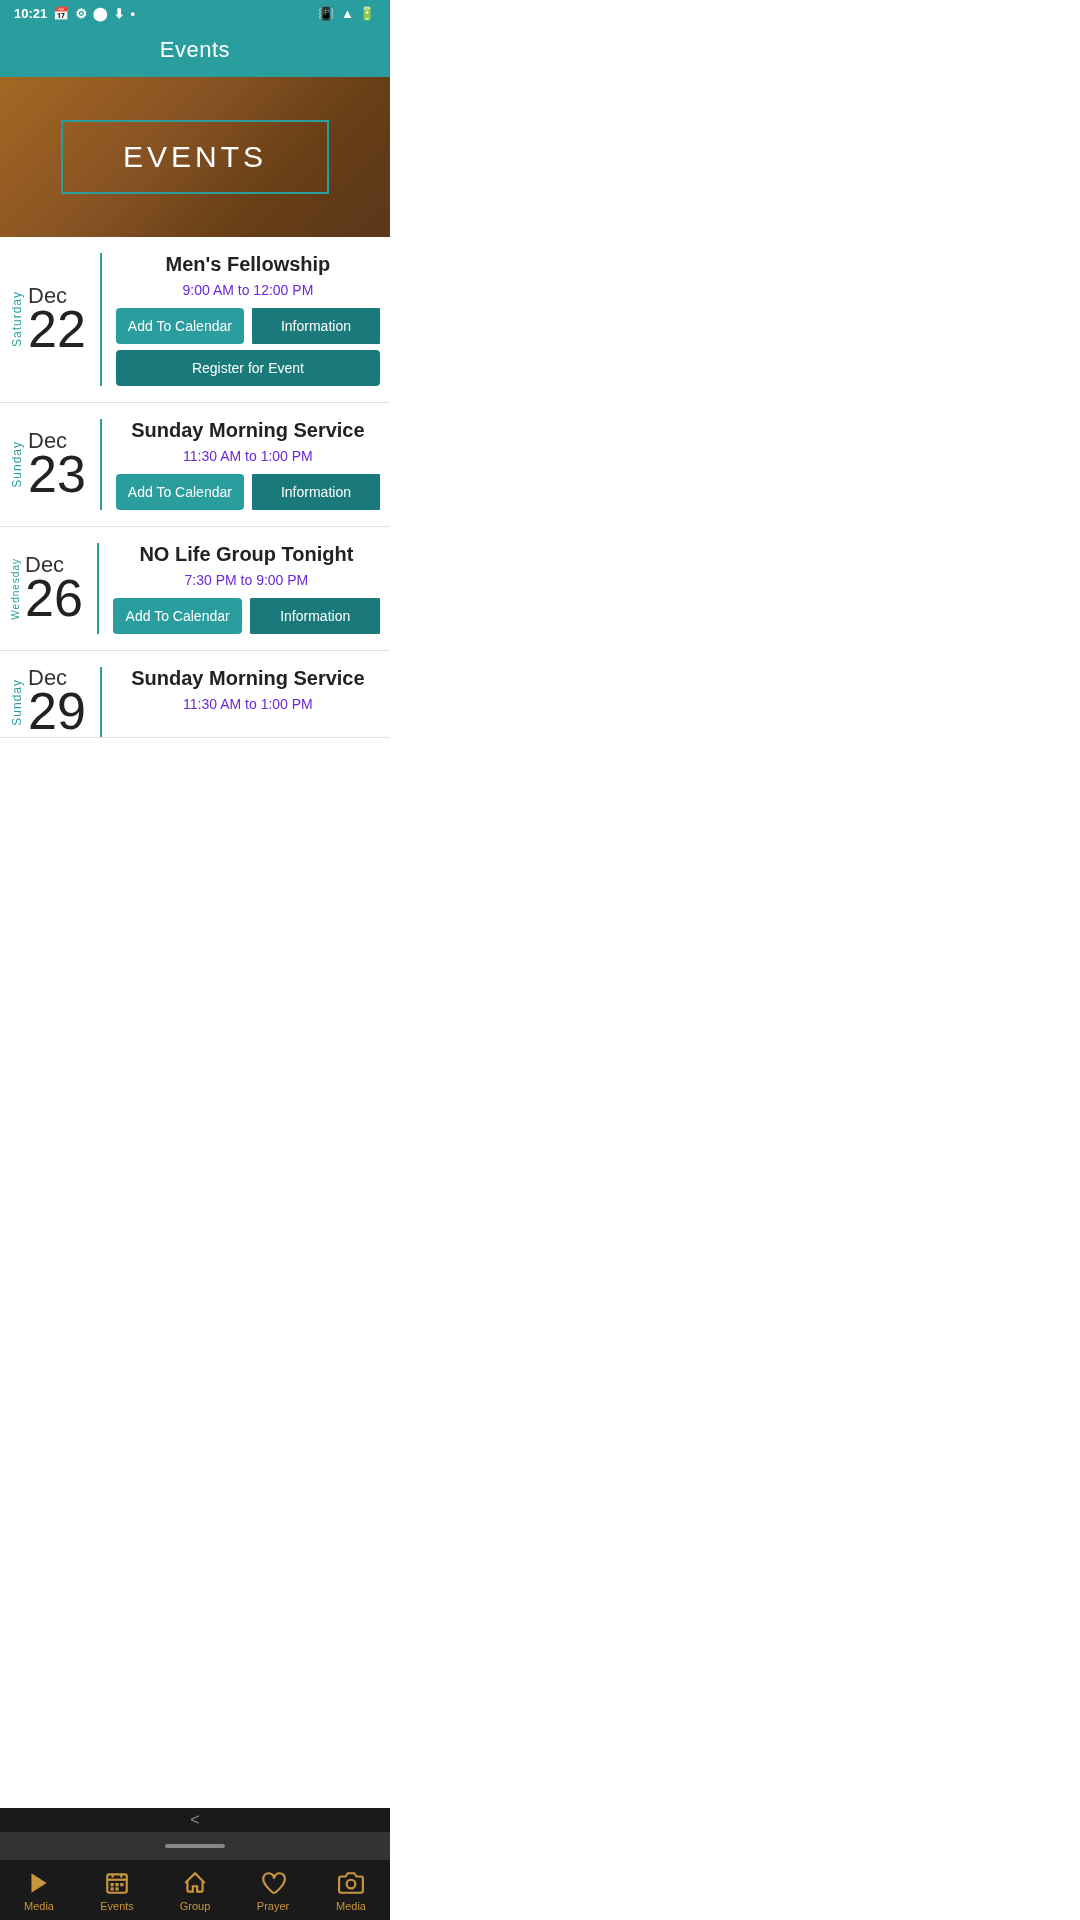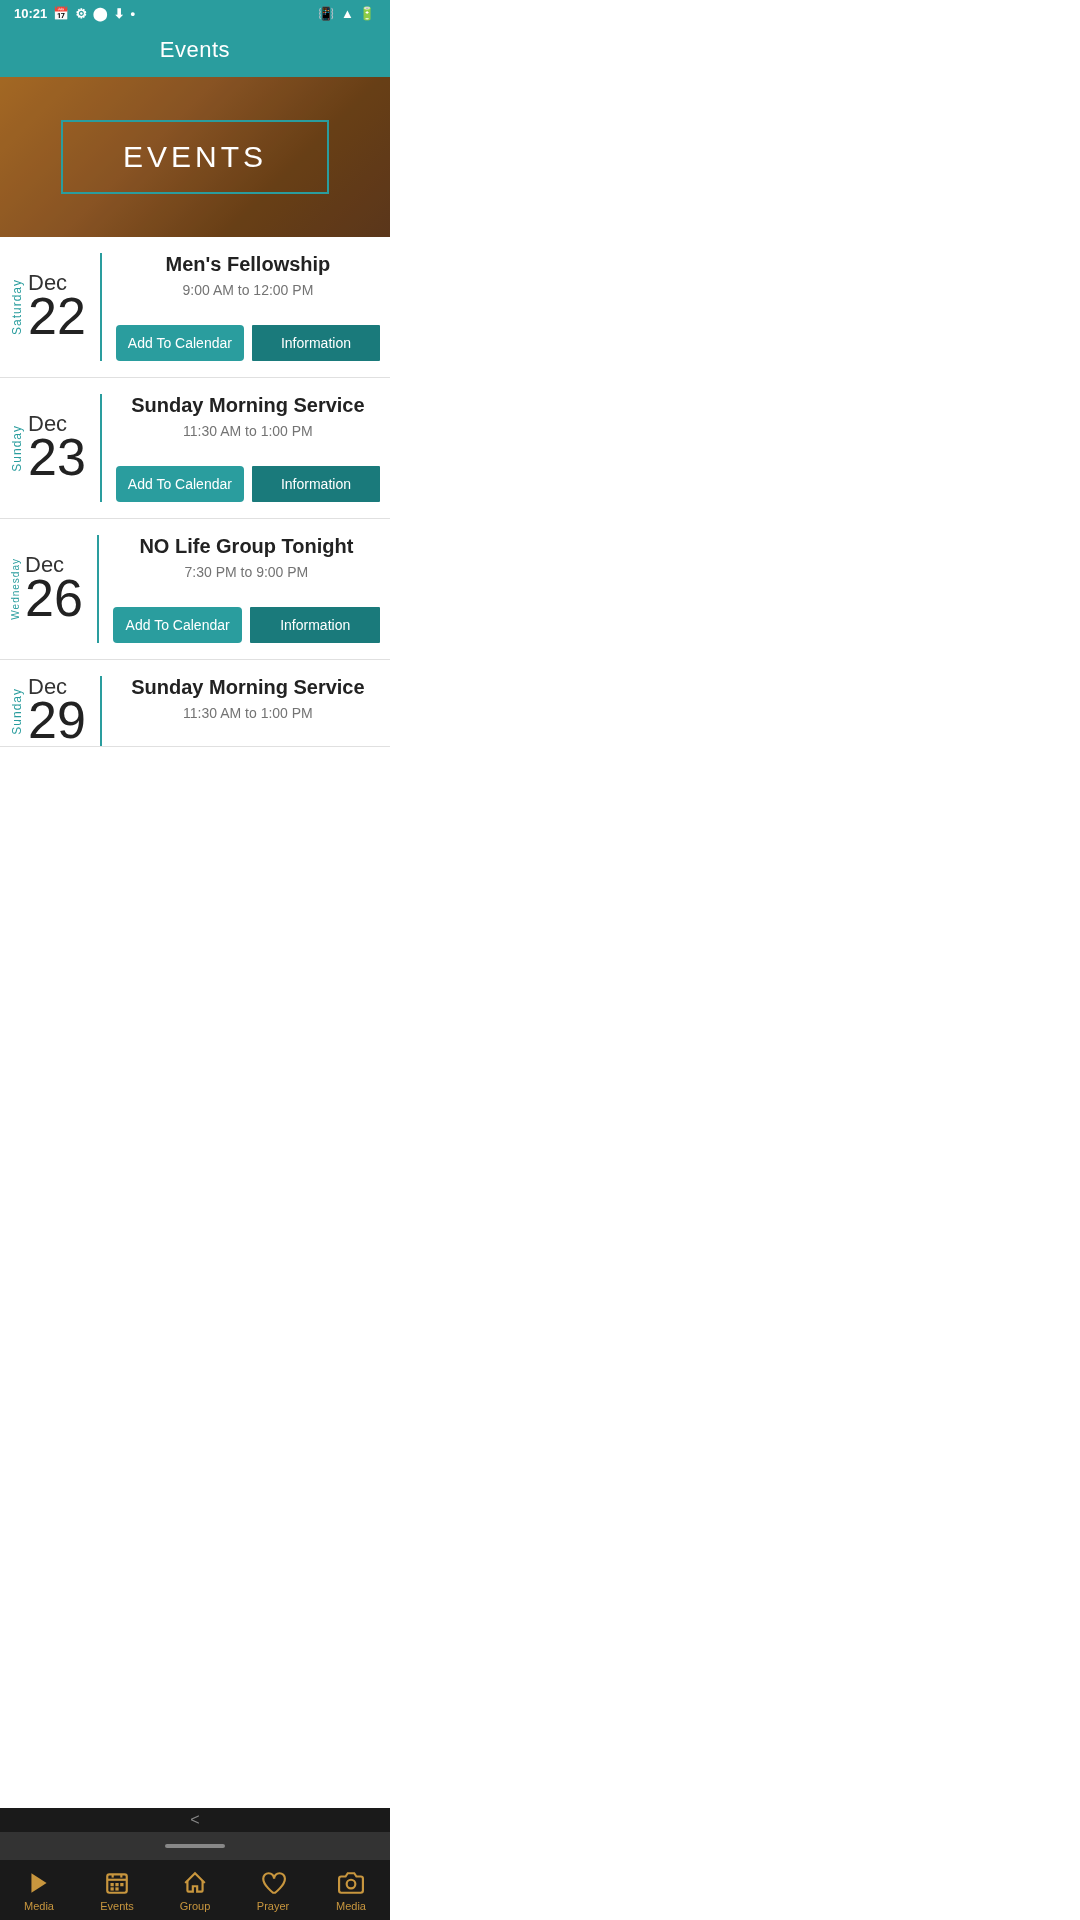--- a/index.html
+++ b/index.html
@@ -137,28 +137,28 @@
 
     .event-title {
       font-size: 20px;
       font-weight: 700;
       color: #222;
       text-align: center;
     }
 
     .event-time {
       font-size: 14px;
-      color: #737373;
+      color: #6d28d9;
       text-align: center;
     }
 
     .event-buttons {
       display: flex;
       gap: 8px;
-      margin-top: 21px;
+      margin-top: 4px;
     }
 
     .btn-calendar {
       flex: 1;
       background: #2a9d9e;
       color: #fff;
       border: none;
       border-radius: 4px;
       padding: 10px 8px;
       font-size: 14px;
@@ -298,20 +298,21 @@
       </div>
     </div>
     <div class="divider-line"></div>
     <div class="event-details">
       <span class="event-title">Men's Fellowship</span>
       <span class="event-time">9:00 AM to 12:00 PM</span>
       <div class="event-buttons">
         <button class="btn-calendar">Add To Calendar</button>
         <button class="btn-info">Information</button>
       </div>
+      <button class="btn-register">Register for Event</button>
     </div>
   </div>
 
   <div class="event-item">
     <div class="date-col">
       <span class="day-label">Sunday</span>
       <div class="date-number-col">
         <span class="month-text">Dec</span>
         <span class="day-number">23</span>
       </div>

